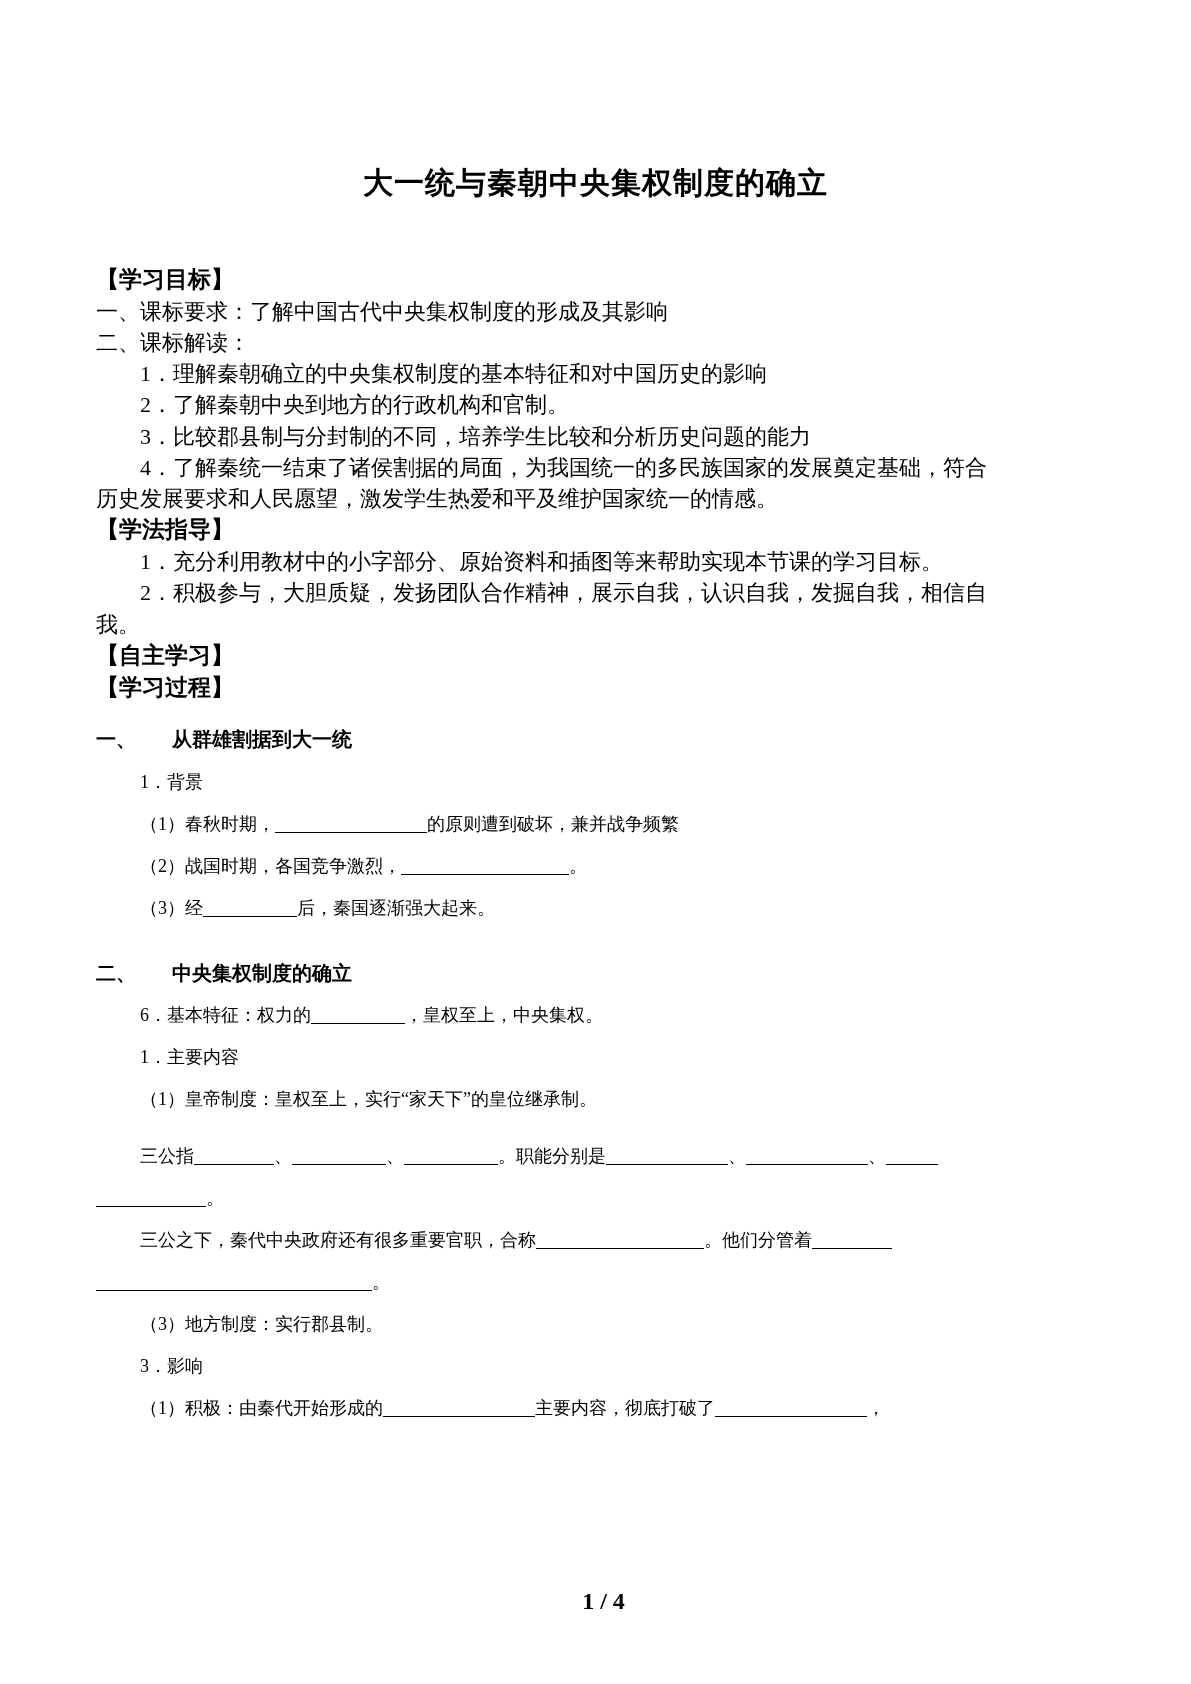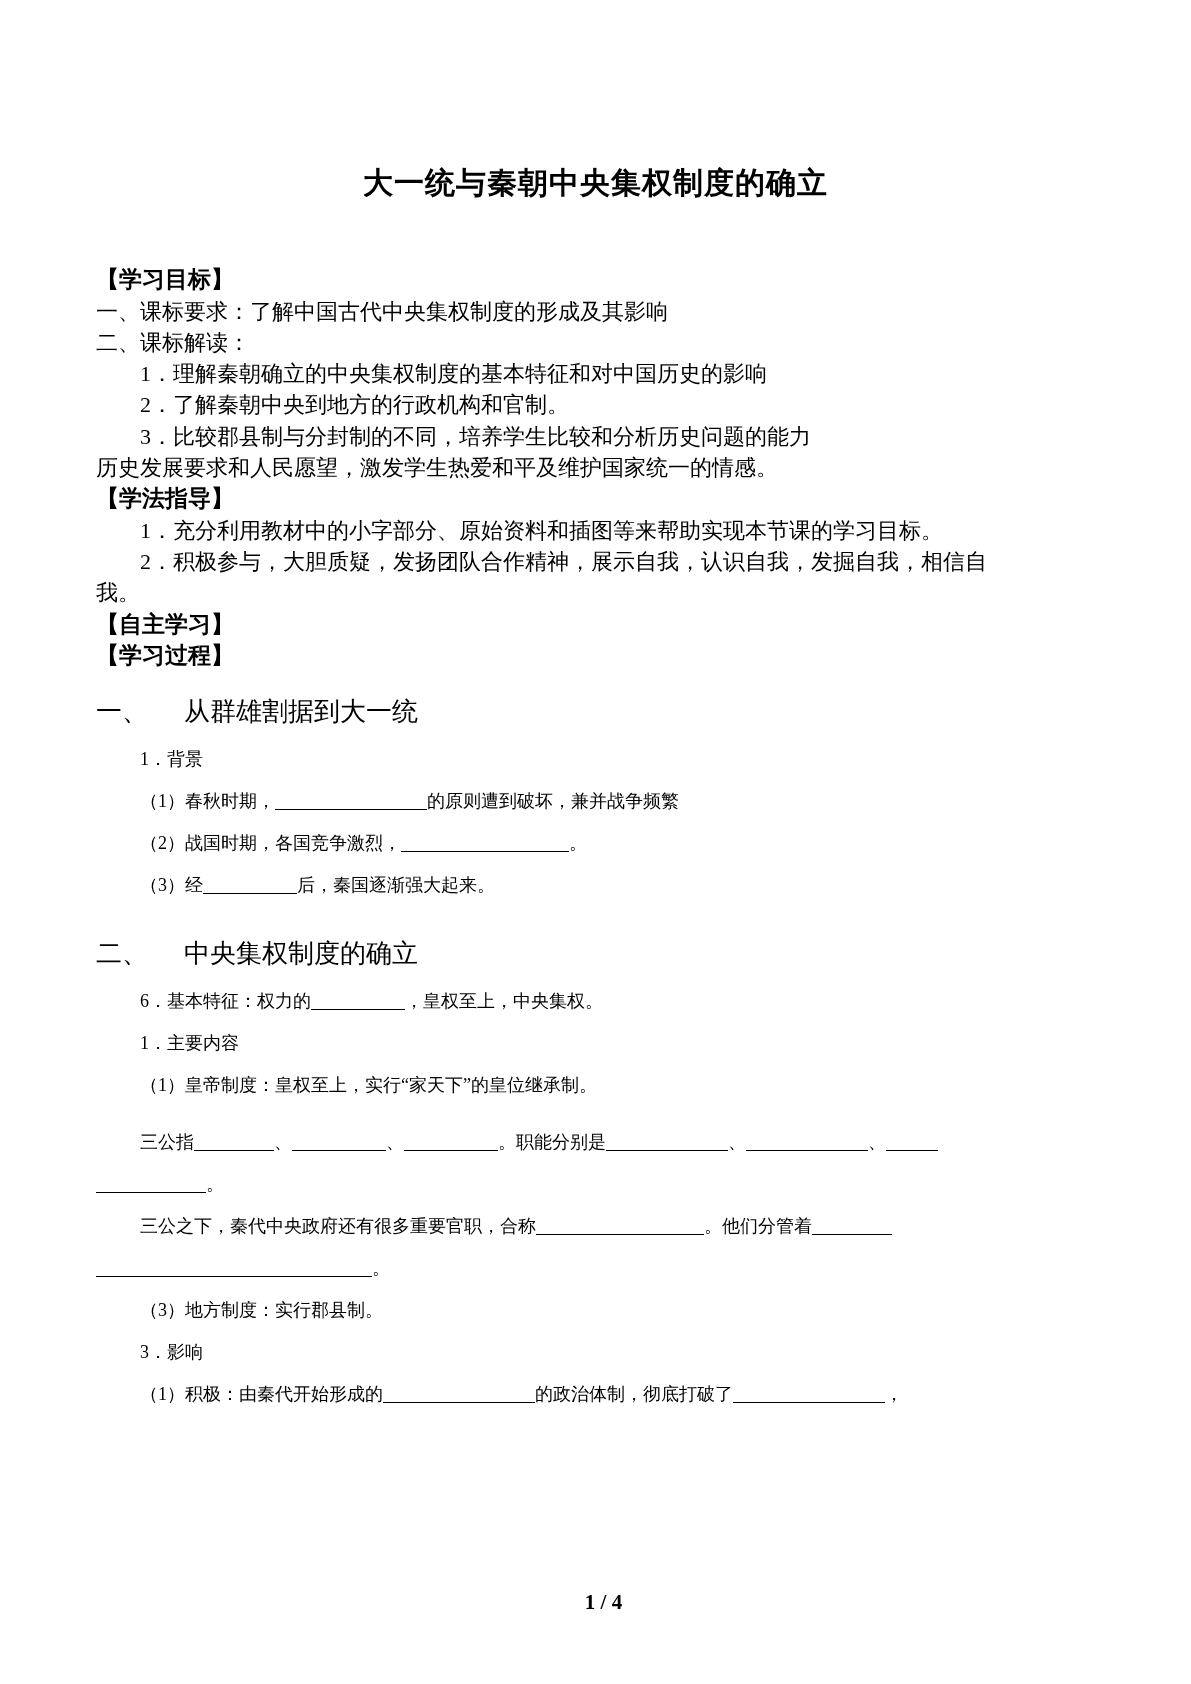--- a/index.html
+++ b/index.html
@@ -43,22 +43,22 @@
   .line {
     font-size: 22px;
     line-height: 1.42;
     margin: 0;
     letter-spacing: 0px;
     white-space: pre-wrap;
   }
   .ind-2em { padding-left: 44px; }
 
   .num-head {
-    font-size: 26px;
-    font-weight: normal;
+    font-size: 20px;
+    font-weight: bold;
     line-height: 1.42;
     margin: 0;
   }
   .num-head .num-gap { display: inline-block; width: 36px; }
 
   .q-line {
     font-size: 18px;
     line-height: 1.5;
     margin: 0;
     padding-left: 44px;
@@ -84,39 +84,40 @@
   .b11 { width: 152px; }
   .b12 { width: 168px; }
   .b20 { width: 276px; }
 
   .footer {
     position: absolute;
     left: 16px;
     right: 0;
     bottom: 82px;
     text-align: center;
-    font-size: 21px;
+    font-size: 24px;
     font-weight: bold;
     font-family: "Liberation Serif", "DejaVu Serif", serif;
   }
 </style>
 </head>
 <body>
 
 <div class="page">
 
   <div class="doc-title">大一统与秦朝中央集权制度的确立</div>
   <div class="spacer-after-title"></div>
 
   <div class="sec-head">【学习目标】</div>
   <div class="line">一、课标要求：了解中国古代中央集权制度的形成及其影响</div>
   <div class="line">二、课标解读：</div>
   <div class="line ind-2em">1．理解秦朝确立的中央集权制度的基本特征和对中国历史的影响</div>
   <div class="line ind-2em">2．了解秦朝中央到地方的行政机构和官制。</div>
   <div class="line ind-2em">3．比较郡县制与分封制的不同，培养学生比较和分析历史问题的能力</div>
+  <div class="line ind-2em">4．了解秦统一结束了诸侯割据的局面，为我国统一的多民族国家的发展奠定基础，符合</div>
   <div class="line">历史发展要求和人民愿望，激发学生热爱和平及维护国家统一的情感。</div>
 
   <div class="sec-head">【学法指导】</div>
   <div class="line ind-2em">1．充分利用教材中的小字部分、原始资料和插图等来帮助实现本节课的学习目标。</div>
   <div class="line ind-2em">2．积极参与，大胆质疑，发扬团队合作精神，展示自我，认识自我，发掘自我，相信自</div>
   <div class="line">我。</div>
 
   <div class="sec-head">【自主学习】</div>
   <div class="sec-head">【学习过程】</div>
 
@@ -167,17 +168,17 @@
 
   <div class="q-line noind"><span class="blank b20"></span><span>。</span></div>
   <div class="gap-sm"></div>
 
   <div class="q-line">（3）地方制度：实行郡县制。</div>
   <div class="gap-sm"></div>
 
   <div class="q-line">3．影响</div>
   <div class="gap-sm"></div>
 
-  <div class="q-line"><span>（1）积极：由秦代开始形成的</span><span class="blank b11"></span><span>的政治体制，彻底打破了</span><span class="blank b11"></span><span>，</span></div>
+  <div class="q-line"><span>（1）积极：由秦代开始形成的</span><span class="blank b11"></span><span>主要内容，彻底打破了</span><span class="blank b11"></span><span>，</span></div>
 
   <div class="footer">1 / 4</div>
 
 </div>
 
 </body></html>

